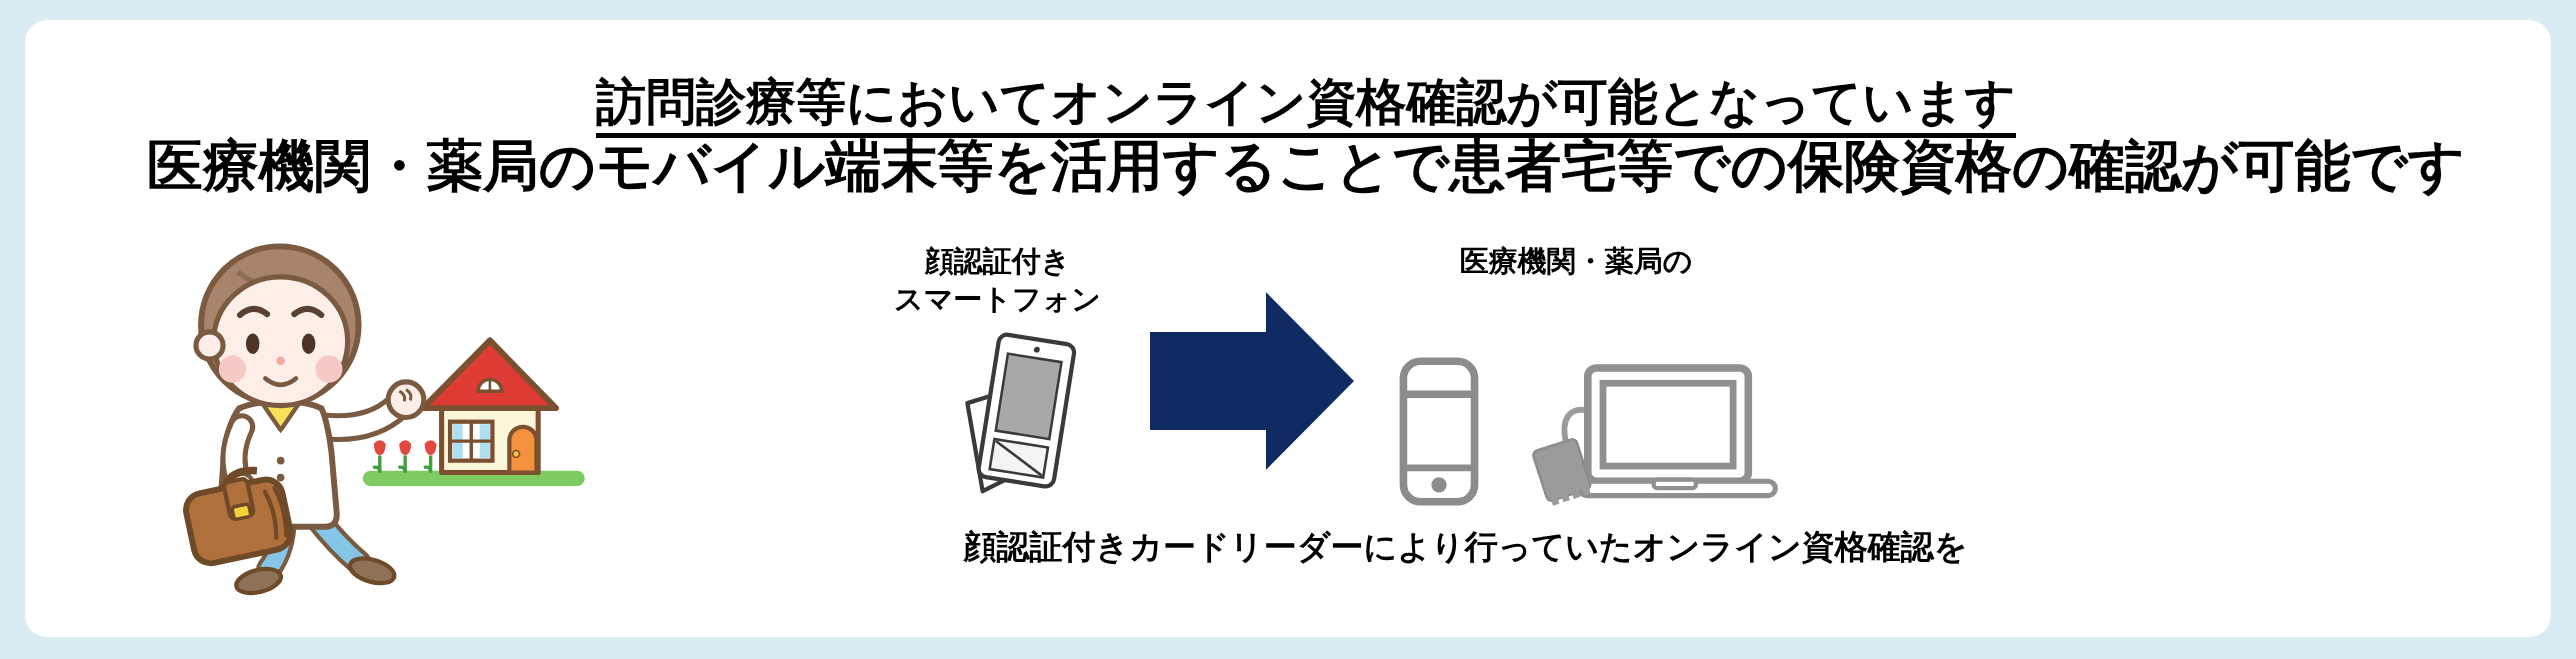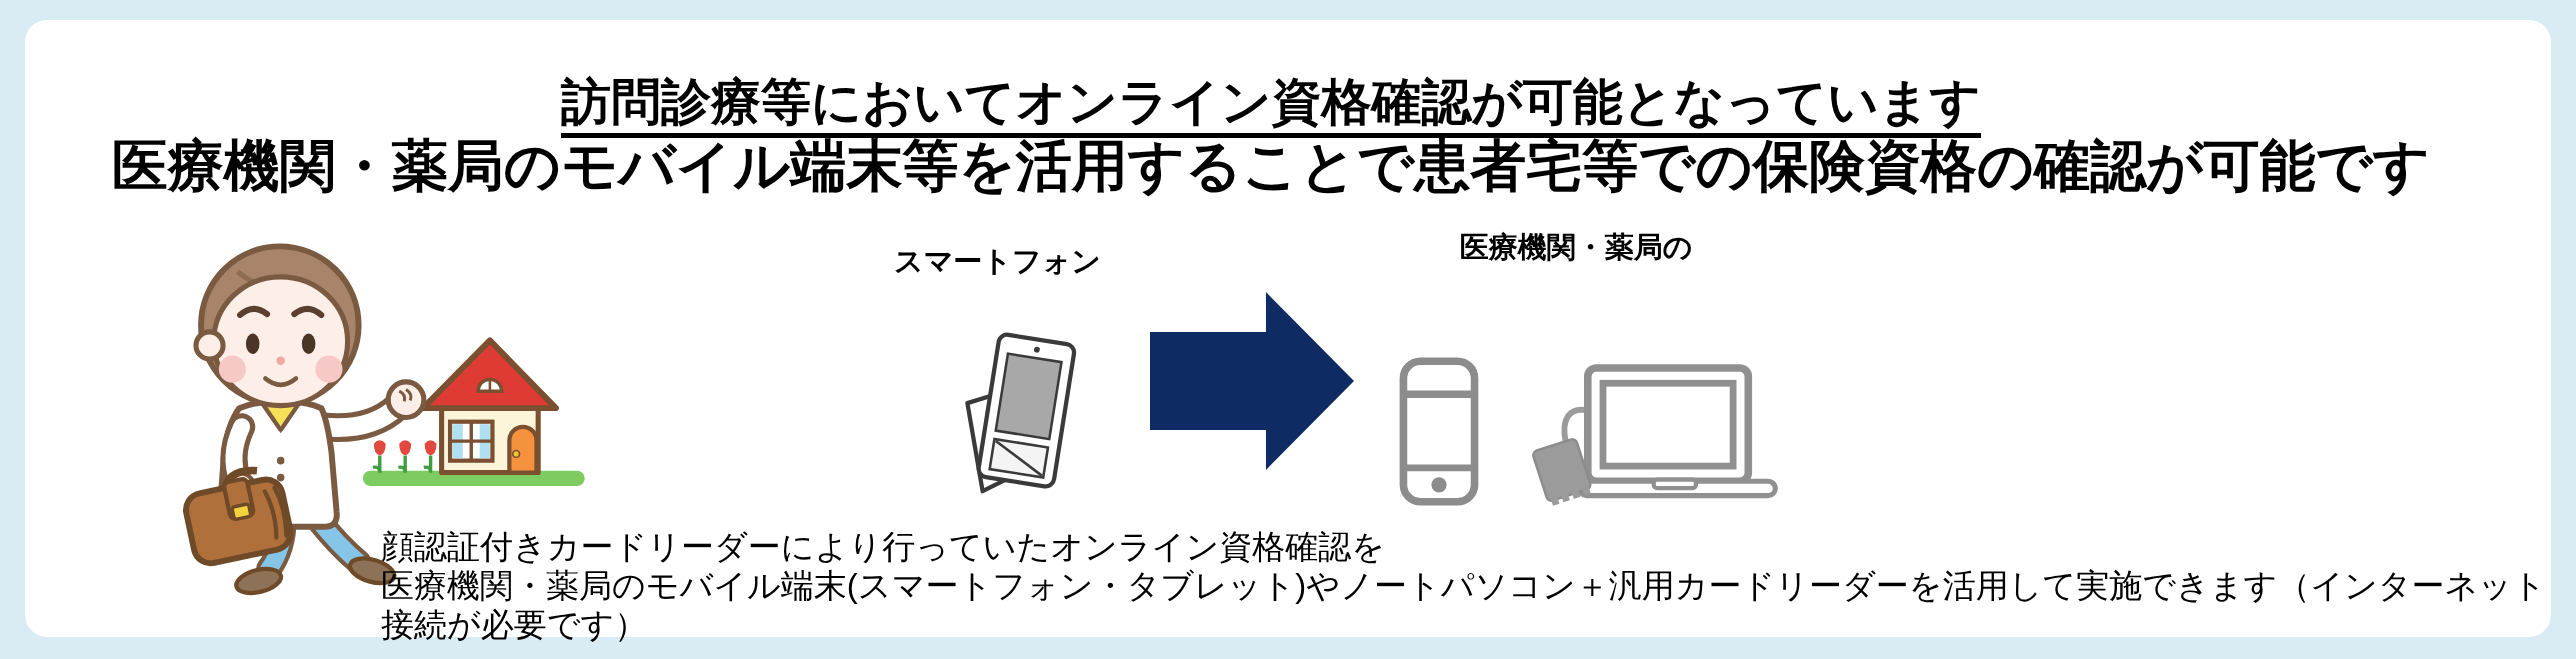--- a/index.html
+++ b/index.html
@@ -6,38 +6,38 @@
   body{
     width:2576px;height:660px;
     font-family:"Liberation Sans","DejaVu Sans",sans-serif;
     background:#d9ecf4;
   }
   .stage{position:relative;width:2576px;height:660px;background:#d9ecf4;overflow:hidden;}
   .panel{
     position:absolute;left:25.4px;top:20.3px;width:2526px;height:617px;
     background:#ffffff;border-radius:22px;
   }
-  .title-block{position:absolute;left:8px;top:71px;width:2526px;text-align:center;color:#000;}
+  .title-block{position:absolute;left:43px;top:71px;width:2526px;text-align:center;color:#000;}
   .title-line1{
     font-size:50px;font-weight:900;letter-spacing:0px;line-height:63px;
   }
   .title-line1 .u{border-bottom:5.1px solid #000;padding-bottom:2.5px;}
   .title-line2{
     font-size:56px;font-weight:900;line-height:64px;
   }
   .dev-label{
     position:absolute;text-align:center;font-weight:900;color:#000;
     font-size:29px;line-height:38px;
   }
   .label-src{left:828px;top:242px;width:339px;}
-  .label-dst{left:1305px;top:228px;width:542px;}
+  .label-dst{left:1305px;top:242px;width:542px;}
   .icon-abs{position:absolute;}
   .caption{
     position:absolute;left:381px;top:527px;width:2169px;
-    text-align:left;font-size:33px;line-height:39px;color:#000;font-weight:400;
+    text-align:center;font-size:33px;line-height:39px;color:#000;font-weight:700;
   }
 </style>
 </head>
 <body>
 
 <div class="stage">
   <div class="panel"></div>
 
   <div class="title-block">
     <div class="title-line1"><span class="u">訪問診療等においてオンライン資格確認が可能となっています</span></div>
@@ -119,20 +119,21 @@
         <path d="M86,312 q12,-26 44,-16" stroke="#6f4a28" stroke-width="9" fill="none"></path>
         <rect x="38" y="308" width="116" height="84" rx="20" fill="#b0703c" stroke="#6f4a28" stroke-width="7"></rect>
         <rect x="88" y="302" width="28" height="44" rx="6" fill="#b0703c" stroke="#6f4a28" stroke-width="5"></rect>
         <rect x="92" y="332" width="20" height="15" rx="3" fill="#f2d33c" stroke="#6f4a28" stroke-width="4"></rect>
         <path d="M134,322 q8,26 2,56 M146,320 q8,26 2,58" stroke="#6f4a28" stroke-width="5" fill="none" stroke-linecap="round"></path>
       </g>
     </g>
   </svg>
 
   <div class="dev-label label-src">
+    <div>顔認証付き</div>
     <div>スマートフォン</div>
   </div>
 
   <svg class="icon-abs" style="left:952px;top:332px;" width="129" height="166" viewBox="0 0 152 196">
     <polygon points="18,84 50,74 68,172 36,188" fill="#ffffff" stroke="#3a3a3a" stroke-width="5" stroke-linejoin="round"></polygon>
     <g transform="rotate(9 76 96)">
       <rect x="42" y="6" width="90" height="170" rx="10" fill="#ffffff" stroke="#3a3a3a" stroke-width="5"></rect>
       <circle cx="88" cy="18" r="3.5" fill="#3a3a3a"></circle>
       <rect x="55" y="28" width="64" height="92" fill="#a8a8a8" stroke="#3a3a3a" stroke-width="3"></rect>
       <rect x="55" y="130" width="64" height="36" fill="#f4f4f4" stroke="#3a3a3a" stroke-width="3"></rect>
@@ -165,16 +166,15 @@
       <rect x="16" y="96" width="54" height="62" rx="6" fill="#9b9b9b" stroke="#8c8c8c" stroke-width="3"></rect>
       <rect x="20" y="156" width="8" height="8" fill="#9b9b9b"></rect>
         <rect x="33" y="156" width="8" height="8" fill="#9b9b9b"></rect>
       <rect x="46" y="156" width="8" height="8" fill="#9b9b9b"></rect>
         <rect x="59" y="156" width="8" height="8" fill="#9b9b9b"></rect>
     </g>
   </svg>
 
   <div class="caption">
     <div>顔認証付きカードリーダーにより行っていたオンライン資格確認を</div>
-    <div>医療機関・薬局のモバイル端末(スマートフォン・タブレット)やノートパソコン＋汎用カードリーダーを活用して実施できます（インターネット接続が必要です）</div>
   </div>
 </div>
 
 
 </body></html>

